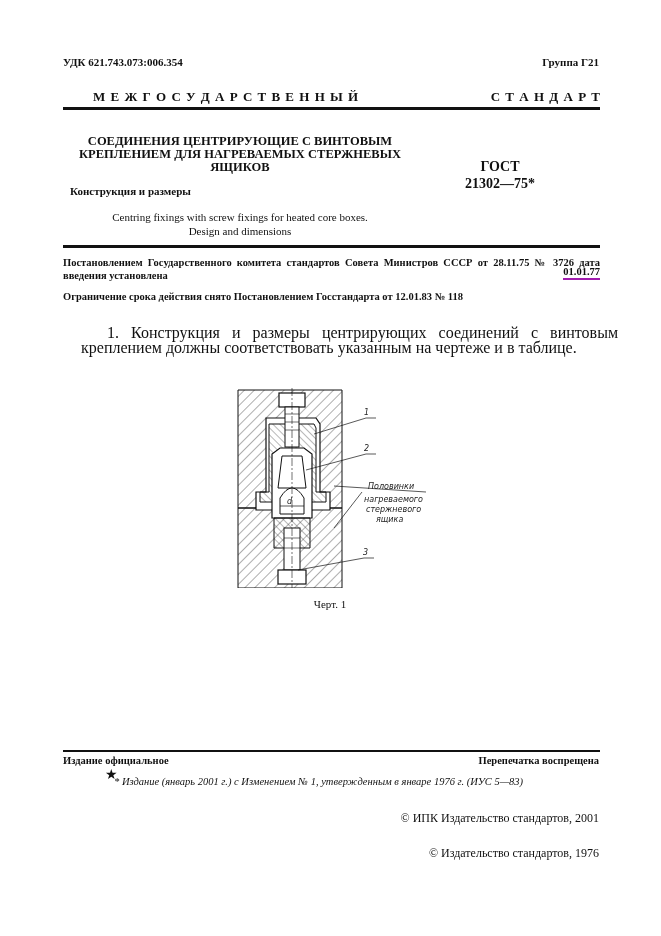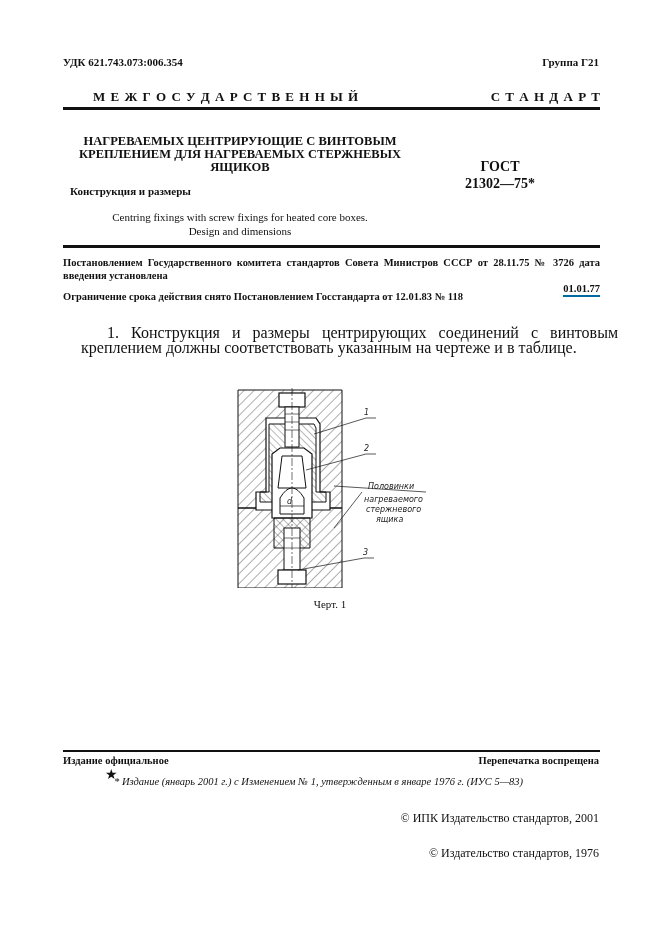--- a/index.html
+++ b/index.html
@@ -8,21 +8,21 @@
   .b { font-weight:bold; }
   .udk { left:63px; top:56px; font-size:11px; }
   .group { right:62px; top:56px; font-size:11px; }
   .banner { left:63px; top:89px; width:537px; font-size:13px; font-weight:bold; letter-spacing:0; display:flex; justify-content:space-between; }
   .rule-thick { left:63px; width:537px; height:3px; background:#111; }
   .title { left:70px; top:135px; width:340px; text-align:center; font-size:12.5px; font-weight:bold; line-height:13px; }
   .subtitle { left:70px; top:185px; width:340px; font-size:11px; font-weight:bold; }
   .en { left:70px; top:210px; width:340px; text-align:center; font-size:11px; line-height:14px; }
   .gost { left:440px; top:158px; width:120px; text-align:center; font-size:14px; font-weight:bold; line-height:17px; }
   .decree { left:63px; top:256px; width:537px; font-size:10.5px; font-weight:bold; line-height:13px; }
-  .decree .date { position:absolute; right:0; top:26px; border-bottom:2px solid #0369a1;text-align:right; }
+  .decree .date { position:absolute; right:0; top:9px; border-bottom:2px solid #a21caf;text-align:right; }
   .limit { left:63px; top:291px; font-size:10.5px; font-weight:bold; }
   .para { left:55px; top:325px; width:537px; font-size:16px; line-height:15px; text-align:justify; text-indent:26px;margin-left:26px; }
   .fig { left:236px; top:388px; width:200px; height:200px; }
   .caption { left:280px; top:598px; width:100px; text-align:center; font-size:11px; }
   .rule-foot { left:63px; top:750px; width:537px; height:2px; background:#111; }
   .edition { left:63px; top:755px; font-size:10.5px; font-weight:bold; }
   .reprint { right:62px; top:755px; font-size:10.5px; font-weight:bold; }
   .star { left:105px; top:766px; font-size:14px; }
   .footnote { left:114px; top:776px; font-size:10.5px; font-style:italic; }
   .copy1 { right:62px; top:798px; font-size:12px;margin-top:48px; }
@@ -35,21 +35,21 @@
 <div class="abs udk b">УДК 621.743.073:006.354</div>
 <div class="abs group b">Группа Г21</div>
 
 <div class="abs banner">
   <span style="letter-spacing:0;word-spacing:2px;margin-left:30px;">М Е Ж Г О С У Д А Р С Т В Е Н Н Ы Й</span>
   <span style="word-spacing:2px;">С Т А Н Д А Р Т</span>
 </div>
 <div class="abs rule-thick" style="top:107px;"></div>
 
 <div class="abs title">
-  <div>НАГРЕВАЕМЫХ ЦЕНТРИРУЮЩИЕ С ВИНТОВЫМ</div>
+  <div>СОЕДИНЕНИЯ ЦЕНТРИРУЮЩИЕ С ВИНТОВЫМ</div>
   <div>КРЕПЛЕНИЕМ ДЛЯ НАГРЕВАЕМЫХ СТЕРЖНЕВЫХ</div>
   <div>ЯЩИКОВ</div>
 </div>
 <div class="abs subtitle">Конструкция и размеры</div>
 <div class="abs en">
   <div>Centring fixings with screw fixings for heated core boxes.</div>
   <div>Design and dimensions</div>
 </div>
 
 <div class="abs gost">

